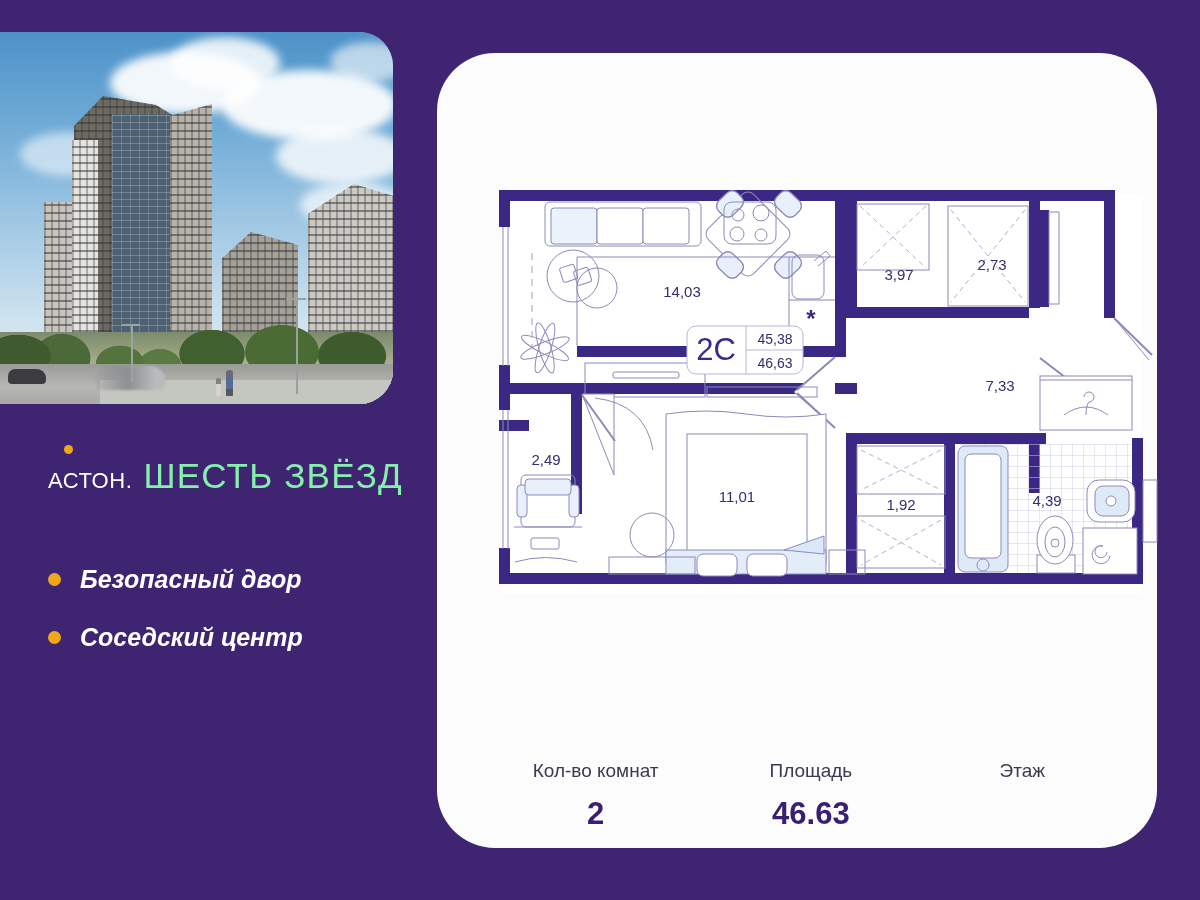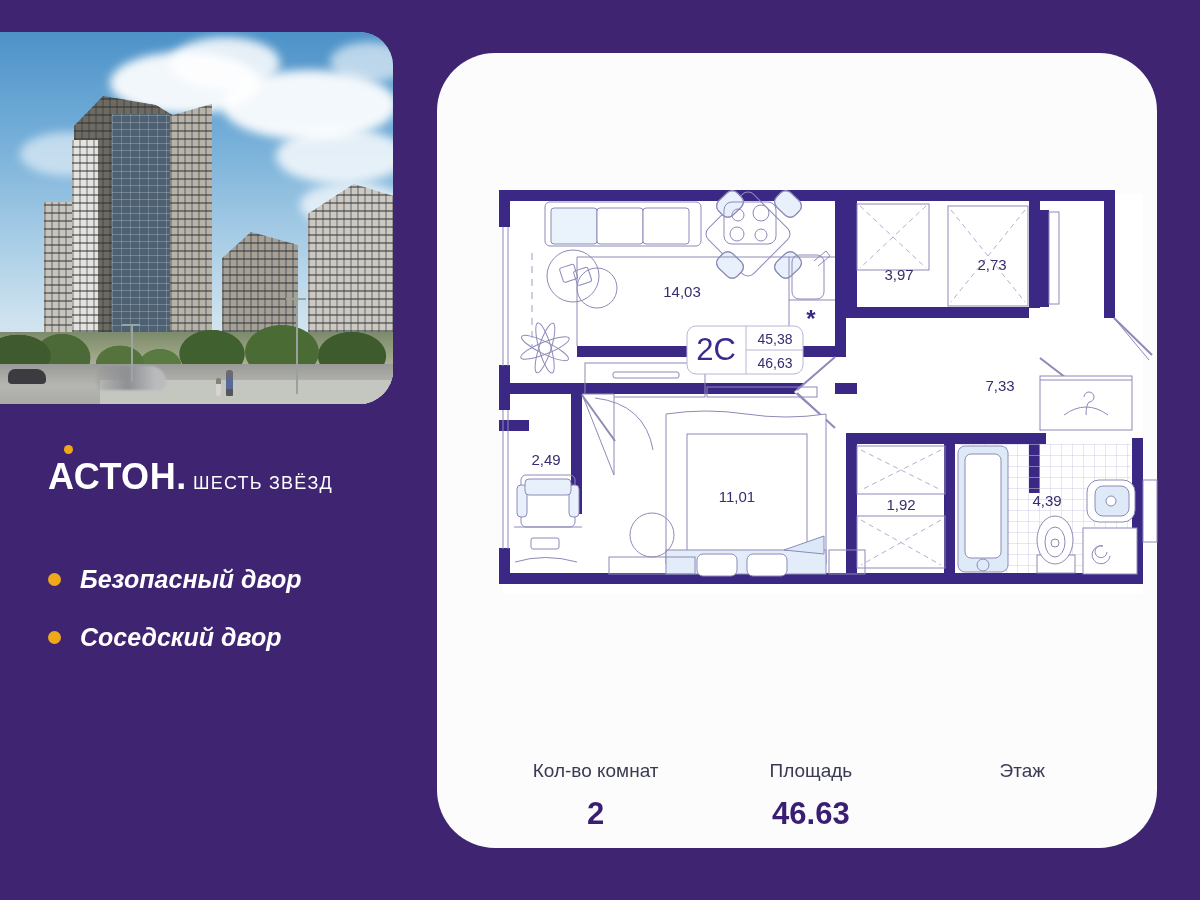--- a/index.html
+++ b/index.html
@@ -143,26 +143,26 @@
   #brand {
     position: absolute; left: 48px; top: 456px;
     white-space: nowrap;
   }
   #brand-dot {
     position: absolute; left: 16px; top: -11px;
     width: 9px; height: 9px; border-radius: 50%;
     background: #F0A818;
   }
   .brand-bold {
-    font-size: 36px; font-weight: 700; color: #fff;
+    font-size: 22px; font-weight: 400; color: #fff;
     letter-spacing: .6px;
     text-align: right;
   }
   .brand-light {
-    font-size: 18px; font-weight: 400; color: #ffffff;
+    font-size: 35px; font-weight: 400; color: #86efac;
     letter-spacing: 1.2px;
   }
 
   
   #features { position: absolute; left: 48px; top: 550px; font-style: italic; }
   .feature-row {
     display: flex; align-items: center; height: 58px;
   }
   .feat-bullet {
     width: 13px; height: 13px; border-radius: 50%;
@@ -247,21 +247,21 @@
     <span class="brand-bold">АСТОН</span><span class="brand-bold">.</span><span class="brand-light"> ШЕСТЬ ЗВЁЗД</span>
   </div>
 
   <div id="features">
     <div class="feature-row">
       <span class="feat-bullet"></span>
       <span class="feat-label">Безопасный двор</span>
     </div>
     <div class="feature-row">
       <span class="feat-bullet"></span>
-      <span class="feat-label">Соседский двор</span>
+      <span class="feat-label">Соседский центр</span>
     </div>
   </div>
 </div>
 
 <div id="card">
 
   <div id="plan-wrap">
     <svg id="plan-svg" width="679" height="420" viewBox="0 0 679 420" xmlns="http://www.w3.org/2000/svg">
       <defs>
         <pattern id="tilegrid" width="11" height="11" patternUnits="userSpaceOnUse">

